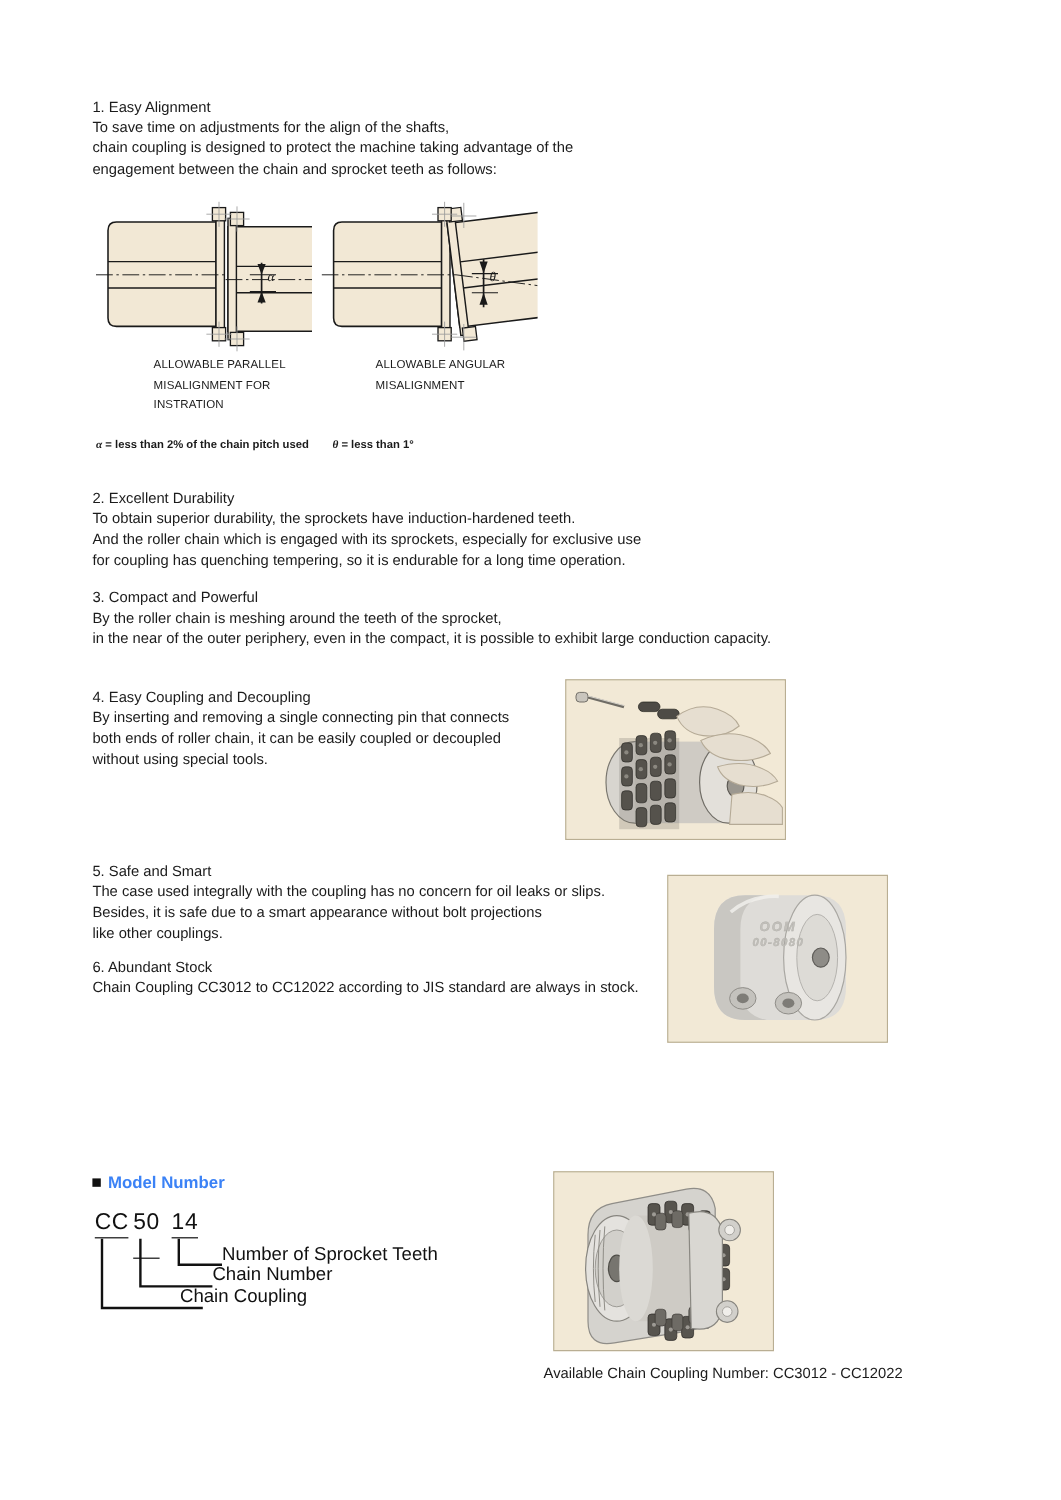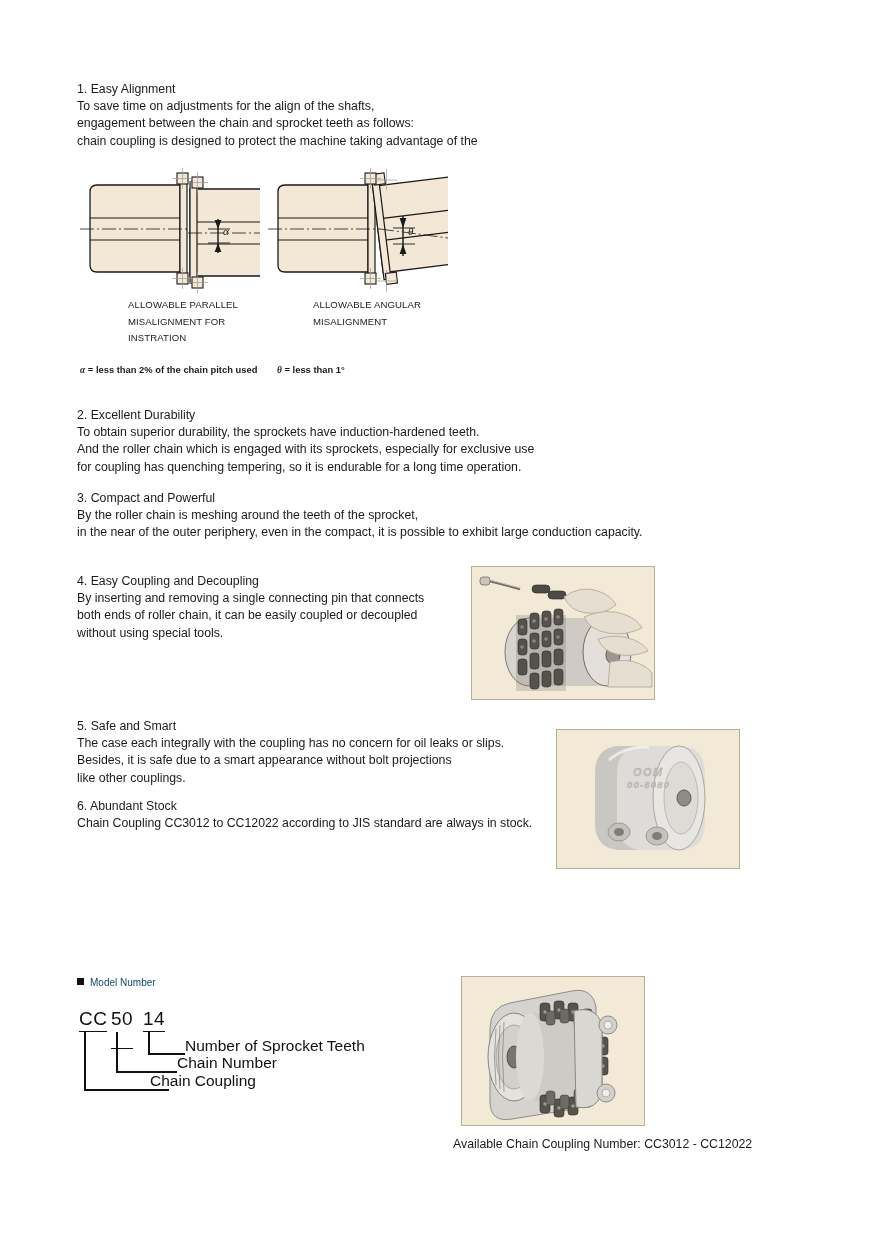--- a/index.html
+++ b/index.html
@@ -66,23 +66,23 @@
   .photo-caption {
     position: absolute;
     font-size: 12.3px;
     color: #1b1b1b;
     white-space: nowrap;
   }
 
   
   .model-head {
     position: absolute;
-    font-size: 10px;
-    font-weight: normal;
-    color: #0c4a6e;
+    font-size: 14px;
+    font-weight: bold;
+    color: #3b82f6;
     white-space: nowrap;
   }
   .model-head .bullet {
     display: inline-block;
     width: 7px; height: 7px;
     background: #111;
     margin-right: 6px;
     vertical-align: 1px;
   }
   .model-code {
@@ -101,22 +101,22 @@
   }
 </style>
 </head>
 <body>
 
 <div class="page">
 
   <div class="section" style="top:81px;">
     <p class="head">1. Easy Alignment</p>
     <p>To save time on adjustments for the align of the shafts,</p>
+    <p>chain coupling is designed to protect the machine taking advantage of the</p>
     <p>engagement between the chain and sprocket teeth as follows:</p>
-    <p>chain coupling is designed to protect the machine taking advantage of the</p>
   </div>
 
   <div class="diagram-wrap" style="left:80px; top:168px;">
     <svg width="180" height="125" viewBox="0 0 180 125">
 
       <path d="M10,24 Q10,17 17,17 L100,17 L100,104 L17,104 Q10,104 10,97 Z" fill="#f2e8d5" stroke="#1a1a1a" stroke-width="1.3"></path>
 
       <line x1="10" y1="50" x2="100" y2="50" stroke="#1a1a1a" stroke-width="1.2"></line>
       <line x1="10" y1="72" x2="100" y2="72" stroke="#1a1a1a" stroke-width="1.2"></line>
 
@@ -296,21 +296,21 @@
       <g>
         <rect x="8" y="10" width="10" height="8" rx="3" fill="#c9c5bd" stroke="#6f6c65" stroke-width=".8"></rect>
         <line x1="18" y1="14" x2="48" y2="22" stroke="#6f6c65" stroke-width="2.4"></line>
         <line x1="18" y1="13" x2="48" y2="21" stroke="#d6d2ca" stroke-width=".9"></line>
       </g>
     </svg>
   </div>
 
   <div class="section" style="top:718px;">
     <p class="head">5. Safe and Smart</p>
-    <p>The case each integrally with the coupling has no concern for oil leaks or slips.</p>
+    <p>The case used integrally with the coupling has no concern for oil leaks or slips.</p>
     <p>Besides, it is safe due to a smart appearance without bolt projections</p>
     <p>like other couplings.</p>
   </div>
 
   <div class="section" style="top:798px;">
     <p class="head">6. Abundant Stock</p>
     <p>Chain Coupling CC3012 to CC12022 according to JIS standard are always in stock.</p>
   </div>
 
   <div class="photo" style="left:556px; top:729px; width:182px; height:138px;">

